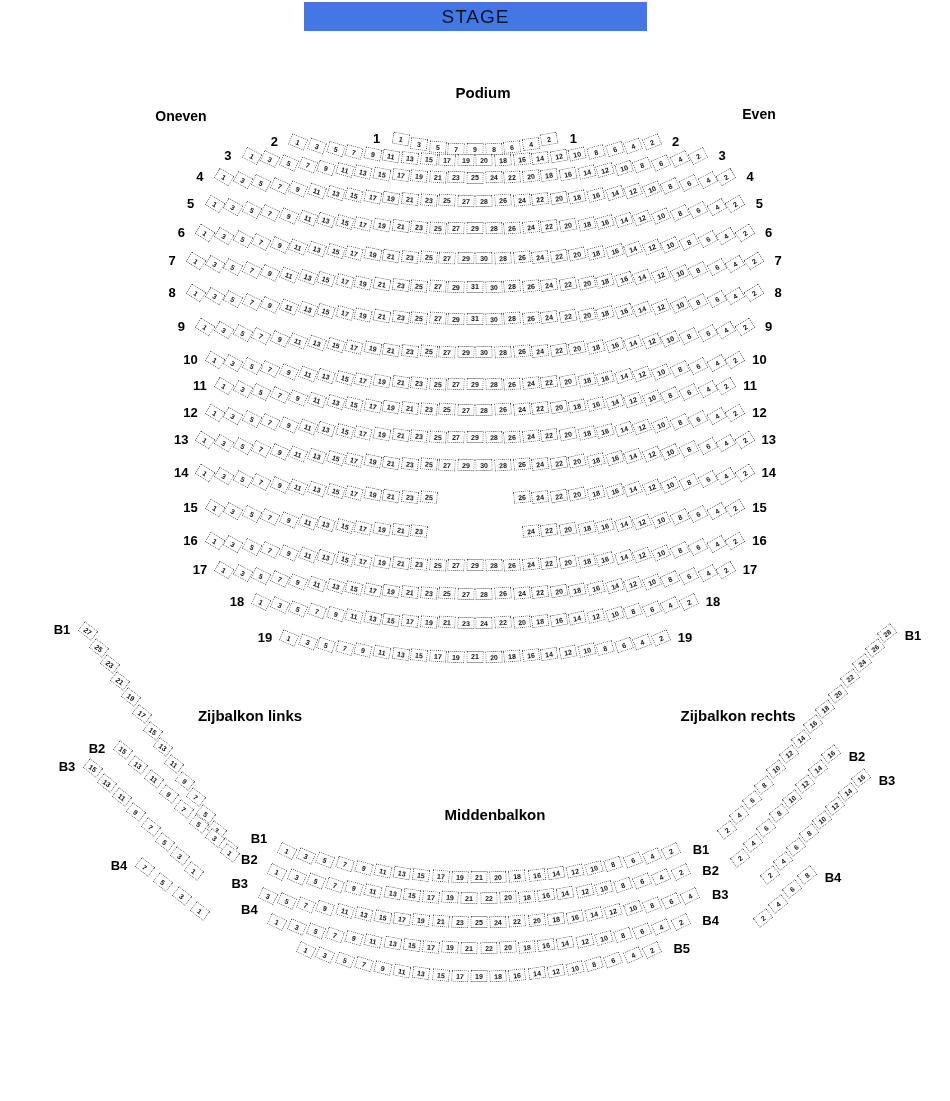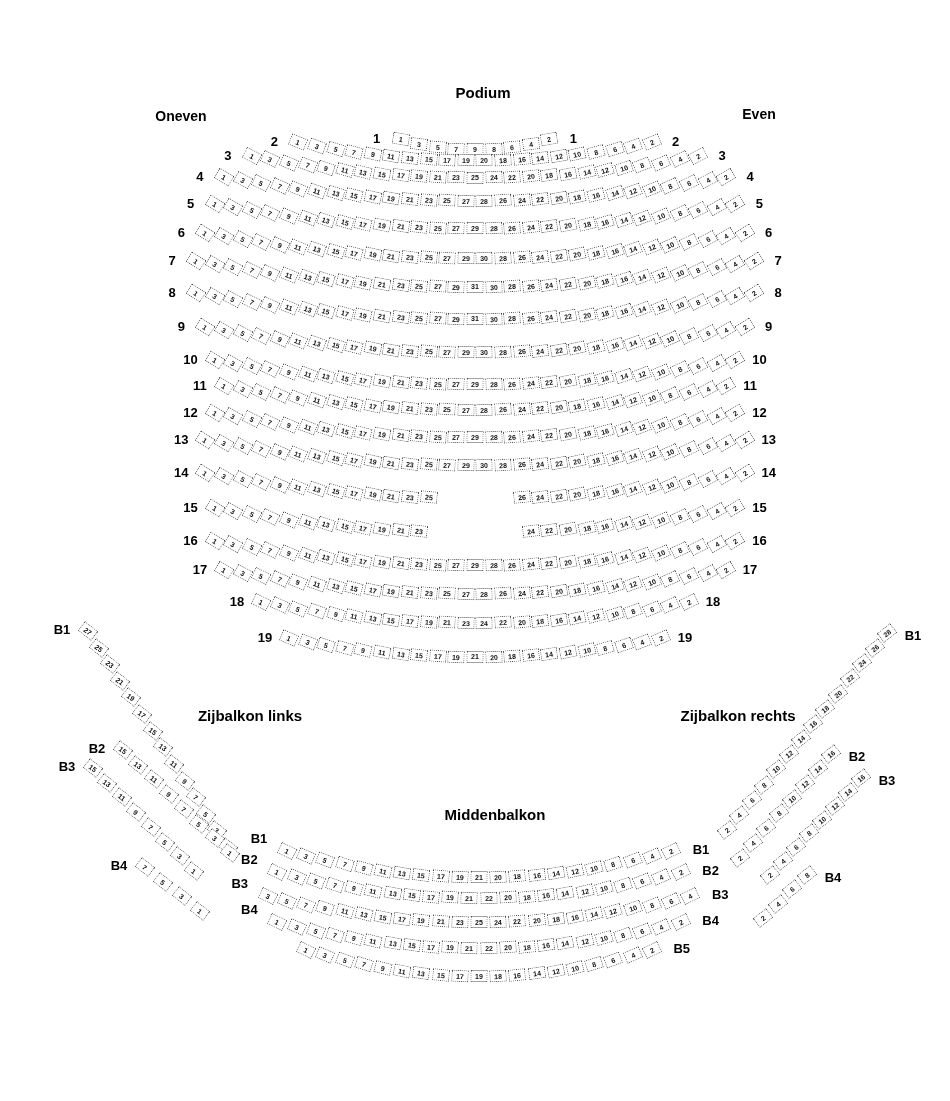--- a/index.html
+++ b/index.html
@@ -12,20 +12,23 @@
   .heading.small{font-size:14px;}
   .seat{position:absolute;width:17px;height:12px;background:#fff;border:1px dotted #444;
         box-sizing:border-box;display:flex;align-items:center;justify-content:center;
         font-size:7px;font-weight:700;color:#111;border-radius:1px;}
   .row-label{position:absolute;transform:translate(-50%,-50%);font-size:13px;font-weight:700;color:#000;white-space:nowrap;}
 </style>
 </head>
 <body>
 
 <div id="canvas">
+  <div class="stage">
+    <span>STAGE</span>
+  </div>
 
   <div class="heading" style="left:483px;top:92px;">Podium</div>
   <div class="heading small" style="left:181px;top:116px;">Oneven</div>
   <div class="heading small" style="left:759px;top:114px;">Even</div>
   <div class="heading" style="left:250px;top:715px;">Zijbalkon links</div>
   <div class="heading" style="left:738px;top:715px;">Zijbalkon rechts</div>
   <div class="heading" style="left:495px;top:814px;">Middenbalkon</div>
 
   <div id="seats-layer">
       <div class="seat" style="left: 400.6px; top: 139px; transform: translate(-50%, -50%) rotate(9.9deg);">1</div>

